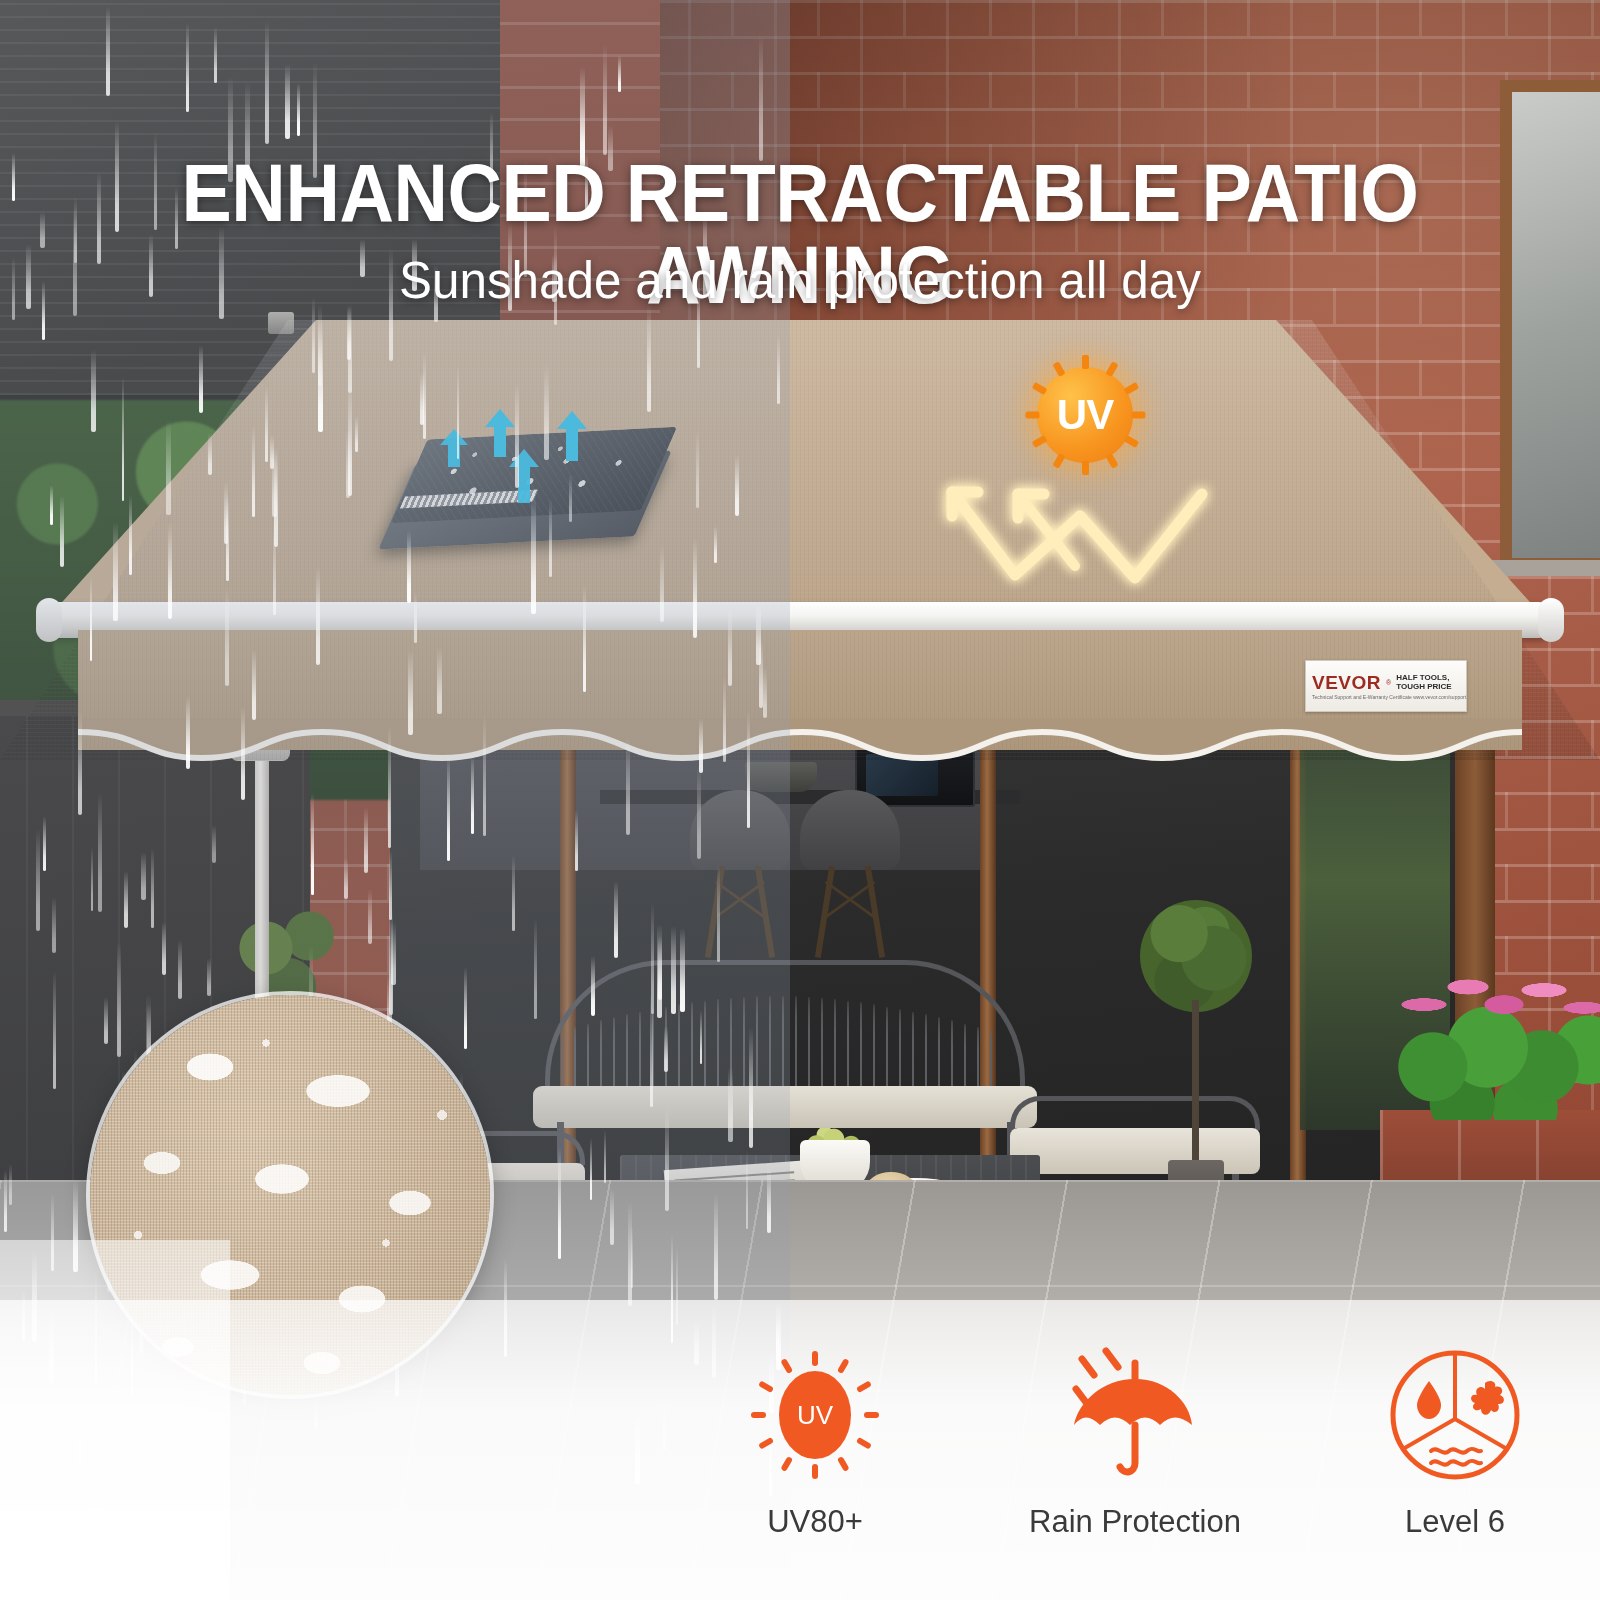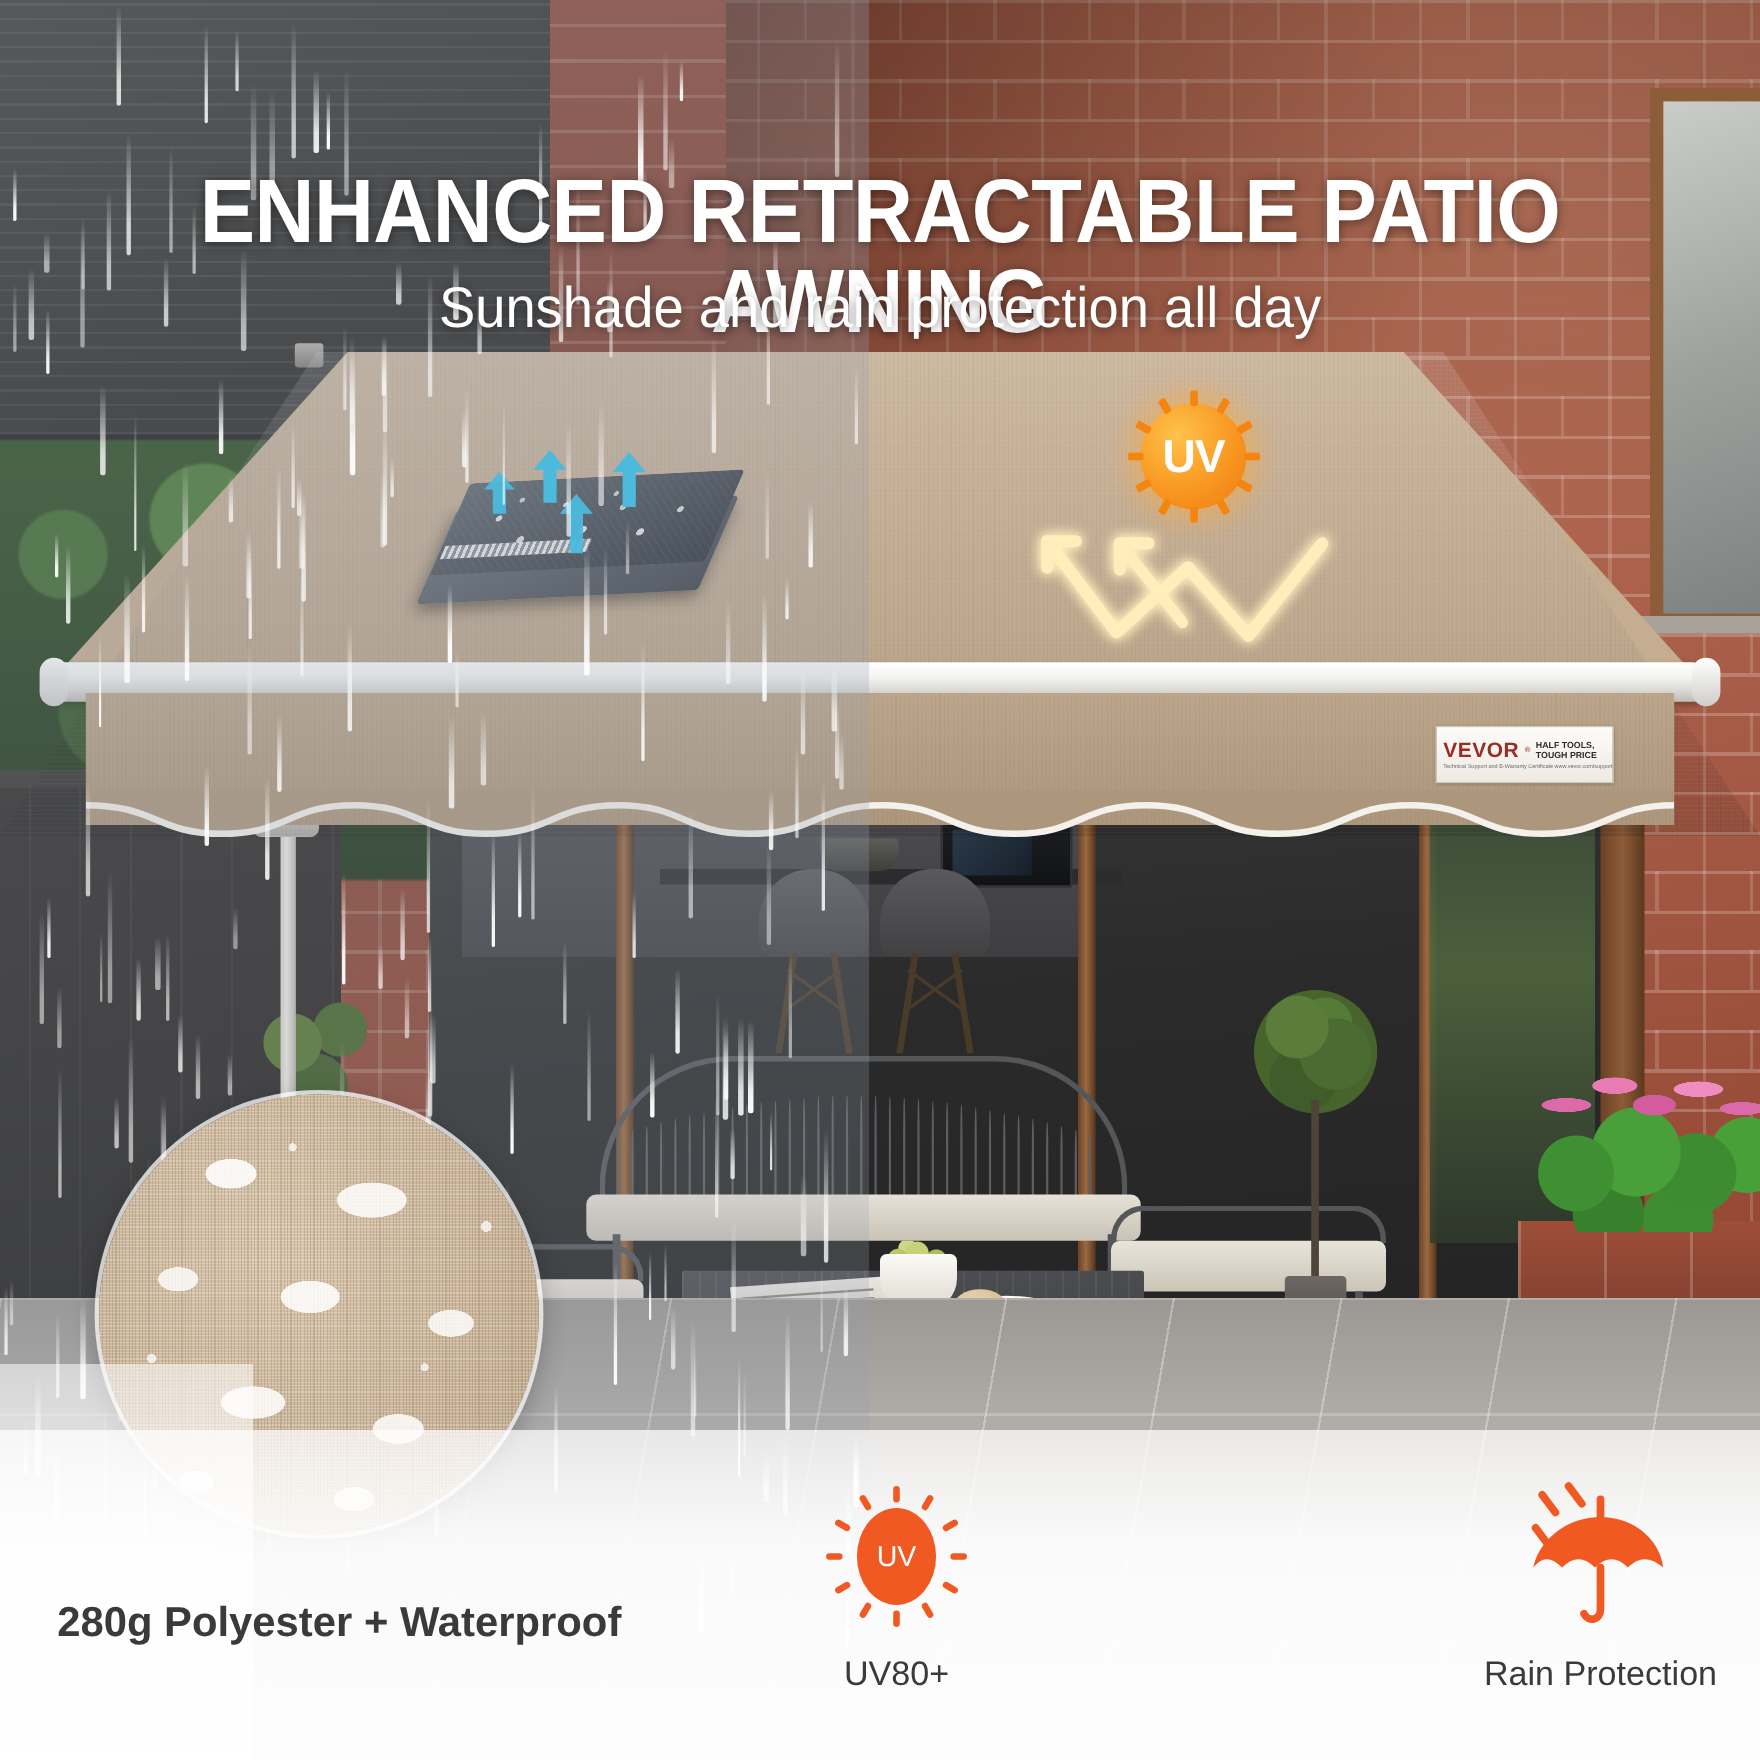--- a/index.html
+++ b/index.html
@@ -978,21 +978,20 @@
   </div>
 
   <div class="bottomWash"></div>
   <div class="leftWash"></div>
 
 
   <div class="headline">ENHANCED RETRACTABLE PATIO AWNING</div>
   <div class="subhead">Sunshade and rain protection all day</div>
 
   <div class="fabricCaption">
-    <div>280g Polyester + Waterproof</div>
   </div>
 
   <div class="featureRow">
 
     <div class="feature">
       <div class="featureIcon">
         <div class="uvBadge" id="uvBadge">
           <div class="uvBadgeCore">
             <span class="uvBadgeText">UV</span>
           </div>
@@ -1022,16 +1021,33 @@
             <line x1="16" y1="44" x2="28" y2="60"></line>
           </g>
           <path d="M75,34 C108,34 130,58 132,80 C120,70 110,70 100,80 C90,70 80,70 70,80 C60,70 50,70 40,80 C30,70 22,70 14,80 C18,58 42,34 75,34 Z" fill="#f05a22"></path>
           <path d="M75,18 L75,36" stroke="#f05a22" stroke-width="7" stroke-linecap="round"></path>
           <path d="M75,80 L75,118 C75,128 64,130 60,122" fill="none" stroke="#f05a22" stroke-width="7" stroke-linecap="round"></path>
         </svg>
       </div>
       <div class="featureLabel">Rain Protection</div>
     </div>
 
+    <div class="feature">
+      <div class="featureIcon">
+        <svg width="140" height="140" viewBox="0 0 140 140" aria-hidden="true">
+          <circle cx="70" cy="70" r="62" fill="none" stroke="#f05a22" stroke-width="5"></circle>
+          <path d="M70,10 L70,74" stroke="#f05a22" stroke-width="4" fill="none"></path>
+          <path d="M70,74 L18,104" stroke="#f05a22" stroke-width="4" fill="none"></path>
+          <path d="M70,74 L122,104" stroke="#f05a22" stroke-width="4" fill="none"></path>
+          <path d="M44,36 C44,36 56,52 56,60 C56,68 50,74 44,74 C38,74 32,68 32,60 C32,52 44,36 44,36 Z" fill="#f05a22"></path>
+          <path d="M100,38 C104,34 112,36 110,42 C116,40 120,46 115,50 C121,52 120,60 113,59 C116,65 110,70 106,65 C104,72 96,71 96,64 C90,68 85,62 90,58 C84,56 85,48 92,50 C89,44 95,39 100,44 Z" fill="#f05a22"></path>
+          <g fill="none" stroke="#f05a22" stroke-width="4" stroke-linecap="round">
+            <path d="M46,106 C52,100 58,112 64,106 C70,100 76,112 82,106 C88,100 92,108 96,106"></path>
+            <path d="M46,118 C52,112 58,124 64,118 C70,112 76,124 82,118 C88,112 92,120 96,118"></path>
+          </g>
+        </svg>
+      </div>
+      <div class="featureLabel">Level 6</div>
+    </div>
 
   </div>
 
 </div>
 
 </body></html>

